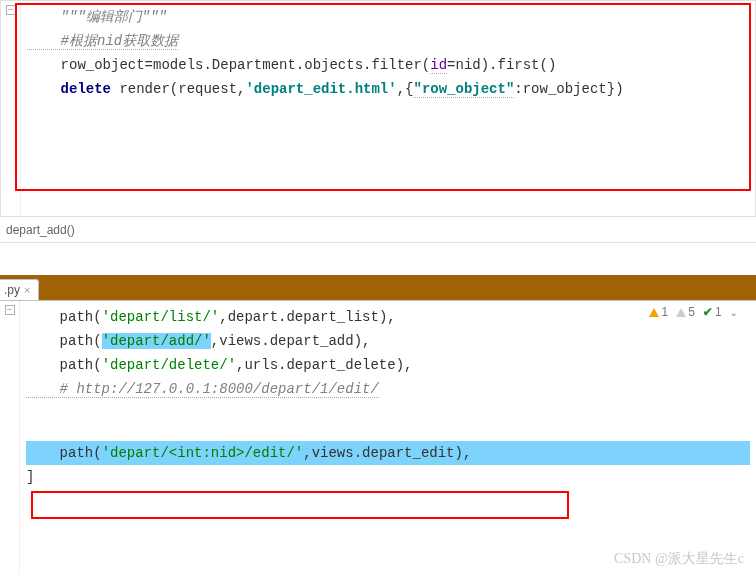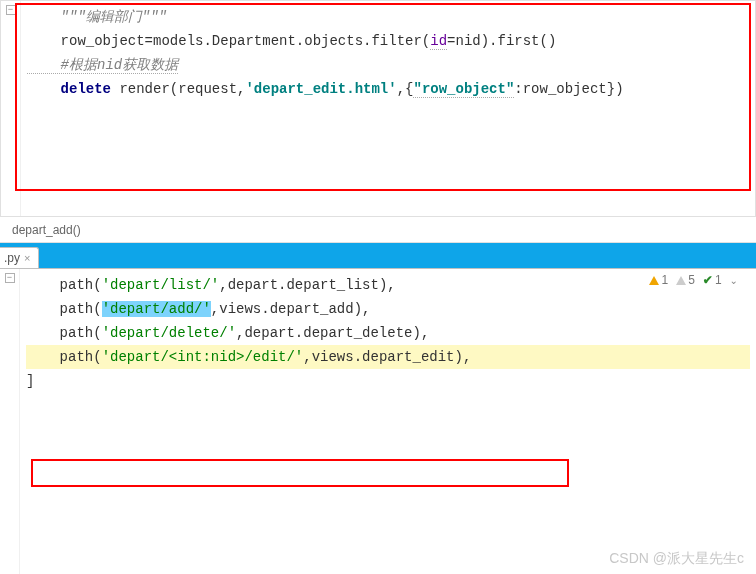--- a/index.html
+++ b/index.html
@@ -11,49 +11,49 @@
 .code-area { margin-left: 20px; padding: 4px 6px 4px 6px; }
 .red-box { border: 2px solid #f00; position: absolute; pointer-events:none; }
 .line { white-space: pre; line-height: 24px; color:#333; }
 .kw { color:#000080; font-weight:bold; }
 .str { color:#008080; font-weight:bold; }
 .str2 { color:#008000; }
 .comment { color:#808080; font-style:italic; border-bottom:1px dotted #aaa; }
 .docstr { color:#808080; font-style:italic; }
 .param { color:#660099; }
 .dotted { border-bottom:1px dotted #aaa; }
-.breadcrumb { height:26px; display:flex; align-items:center; padding:0 12px; font-size:12px; color:#666; border-bottom:1px solid #e0e0e0; font-family: -apple-system, "Segoe UI", sans-serif; text-align: right; }
-.tabs { height:26px; display:flex; align-items:flex-end; border-bottom:1px solid #c0c0c0; background:#0ea5e9; font-family: -apple-system, "Segoe UI", sans-serif; font-size:12px; }
+.breadcrumb { height:26px; display:flex; align-items:center; padding:0 6px; font-size:12px; color:#666; border-bottom:1px solid #e0e0e0; font-family: -apple-system, "Segoe UI", sans-serif; text-align: right; }
+.tabs { height:26px; display:flex; align-items:flex-end; border-bottom:1px solid #c0c0c0; background:#a16207; font-family: -apple-system, "Segoe UI", sans-serif; font-size:12px;margin-top:32px; }
 .tab { background:#fff; border:1px solid #c0c0c0; border-bottom:none; padding:3px 8px; display:flex; align-items:center; gap:4px; color:#555; position:relative; left:-5px; border-radius:3px 3px 0 0; }
 .tab .x { color:#999; font-size:11px; cursor:pointer; }
 .bottom-pane { position:relative; }
 .badges { position:absolute; top:4px; right:18px; display:flex; gap:8px; font-size:12px; align-items:center; font-family: sans-serif; }
 .badge { display:flex; align-items:center; gap:2px; color:#777; }
 .tri { width:0; height:0; border-left:5px solid transparent; border-right:5px solid transparent; }
 .tri.warn { border-bottom:9px solid #f0a500; }
 .tri.mute { border-bottom:9px solid #ccc; }
 .check { color:#2a8a2a; font-weight:bold; }
 .caret { color:#888; font-size:10px; }
 .bottom-code { margin-left:20px; padding:4px 6px; }
-.highlight-yellow { background:#fef9c3; }
+.highlight-yellow { background:#7dd3fc;margin-top:40px; }
 .highlight-green { background:#7dd3fc; }
-.watermark { position:absolute; bottom:6px; right:12px; color:#c8c8c8; font-size:14px; font-family: Liberation Sans, sans-serif; pointer-events:none; }
+.watermark { position:absolute; bottom:6px; right:12px; color:#c8c8c8; font-size:14px; font-family: Liberation Serif, serif; pointer-events:none; }
 </style>
 </head>
 <body>
 
 <div class="pane top-pane" style="height:217px;">
   <div class="gutter">
     <div class="fold">−</div>
   </div>
   <div class="red-box" style="left:14px; top:2px; right:4px; height:188px;"></div>
   <div class="code-area">
     <div class="line docstr">    """编辑部门"""</div>
+    <div class="line"><span class="comment">    #根据nid获取数据</span></div>
     <div class="line"><span>    row_object=models.Department.objects.filter(</span><span class="param dotted">id</span><span>=nid).first()</span></div>
-    <div class="line"><span class="comment">    #根据nid获取数据</span></div>
     <div class="line"></div>
     <div class="line"><span class="kw">    delete</span><span> render(request,</span><span class="str">'depart_edit.html'</span><span>,{</span><span class="str dotted">"row_object"</span><span>:row_object})</span></div>
   </div>
 </div>
 
 <div class="breadcrumb">
     <span>depart_add()</span>
   </div>
 
 <div class="tabs">
@@ -79,20 +79,21 @@
     <div class="badge">
         <span class="check">✔</span>
         <span>1</span>
       </div>
     <span class="caret">⌄</span>
   </div>
   <div class="red-box" style="left:31px; top:190px; width:538px; height:28px;"></div>
   <div class="bottom-code">
     <div class="line"><span>    path(</span><span class="str2">'depart/list/'</span><span>,depart.depart_list),</span></div>
     <div class="line"><span>    path(</span><span class="str2"><span class="highlight-green">'depart/add/'</span></span><span>,views.depart_add),</span></div>
-    <div class="line"><span>    path(</span><span class="str2">'depart/delete/'</span><span>,depart.depart_delete),</span></div>
+    <div class="line"><span>    path(</span><span class="str2">'depart/delete/'</span><span>,urls.depart_delete),</span></div>
     <div class="line"></div>
+    <div class="line"><span class="comment">    # http://127.0.0.1:8000/depart/1/edit/</span></div>
     <div class="line highlight-yellow"><span>    path(</span><span class="str2">'depart/&lt;int:nid&gt;/edit/'</span><span>,views.depart_edit),</span></div>
     <div class="line">]</div>
   </div>
 </div>
 
 <div class="watermark">CSDN @派大星先生c</div>
 
 </body></html>

